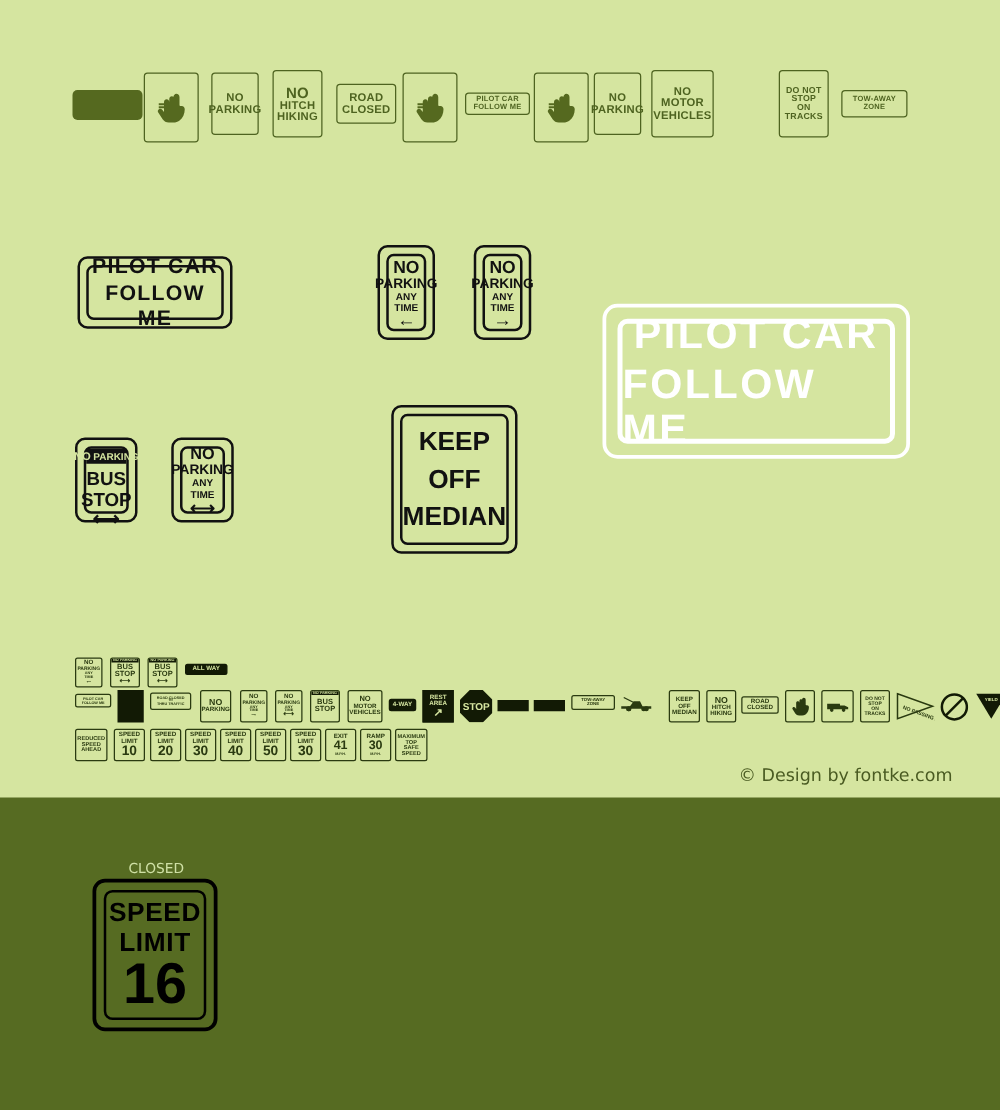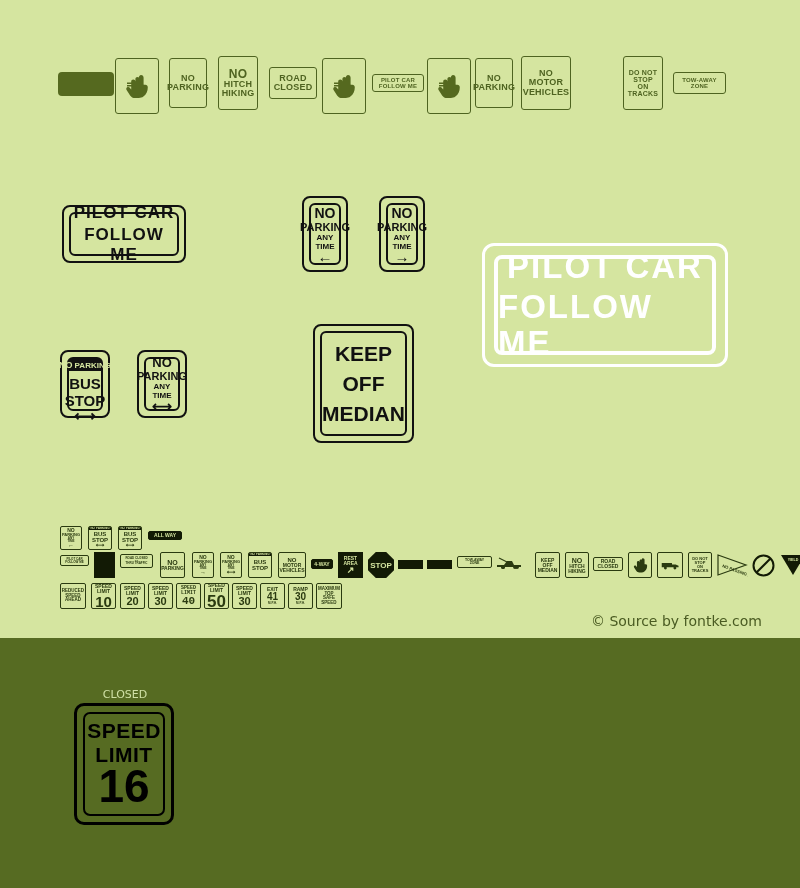--- a/index.html
+++ b/index.html
@@ -454,45 +454,45 @@
 
     <div class="gcell mini rnd" style="left:2px;top:57px;width:26px;height:26px;font-size:4.5px;">
       <span class="l">REDUCED</span>
       <span class="l">SPEED</span>
       <span class="l">AHEAD</span>
     </div>
 
     <div class="gcell mini rnd" style="left:33px;top:57px;width:25px;height:26px;font-size:5px;">
       <span class="l">SPEED</span>
       <span class="l">LIMIT</span>
-      <span class="l" style="font-size:15px;line-height:1;">10</span>
+      <span class="l" style="font-size:11px;line-height:1;">10</span>
     </div>
 
     <div class="gcell mini rnd" style="left:62px;top:57px;width:25px;height:26px;font-size:5px;">
       <span class="l">SPEED</span>
       <span class="l">LIMIT</span>
       <span class="l" style="font-size:11px;line-height:1;">20</span>
     </div>
 
     <div class="gcell mini rnd" style="left:90px;top:57px;width:25px;height:26px;font-size:5px;">
       <span class="l">SPEED</span>
       <span class="l">LIMIT</span>
       <span class="l" style="font-size:11px;line-height:1;">30</span>
     </div>
 
-    <div class="gcell mini rnd" style="left:118px;top:57px;width:25px;height:26px;font-size:5px;font-family:Liberation Mono, monospace;">
+    <div class="gcell mini rnd" style="left:118px;top:57px;width:25px;height:26px;font-size:5px;">
       <span class="l">SPEED</span>
       <span class="l">LIMIT</span>
       <span class="l" style="font-size:11px;line-height:1;">40</span>
     </div>
 
     <div class="gcell mini rnd" style="left:146px;top:57px;width:25px;height:26px;font-size:5px;">
       <span class="l">SPEED</span>
       <span class="l">LIMIT</span>
-      <span class="l" style="font-size:17px;line-height:1;">50</span>
+      <span class="l" style="font-size:11px;line-height:1;">50</span>
     </div>
 
     <div class="gcell mini rnd" style="left:174px;top:57px;width:25px;height:26px;font-size:5px;">
       <span class="l">SPEED</span>
       <span class="l">LIMIT</span>
       <span class="l" style="font-size:11px;line-height:1;">30</span>
     </div>
 
     <div class="gcell mini rnd" style="left:202px;top:57px;width:25px;height:26px;font-size:5px;">
       <span class="l">EXIT</span>
@@ -507,21 +507,21 @@
     </div>
 
     <div class="gcell mini rnd" style="left:258px;top:57px;width:26px;height:26px;font-size:4.5px;">
       <span class="l">MAXIMUM</span>
       <span class="l">TOP</span>
       <span class="l">SAFE</span>
       <span class="l">SPEED</span>
     </div>
   </div>
 
-  <div class="credit" id="credit1">© Source by fontke.com</div>
+  <div class="credit" id="credit1">© Design by fontke.com</div>
 
   <div id="band"></div>
 
 
   <div id="ascii-label">CLOSED</div>
 
   <div id="speed15">
     <div class="inner">
       <span class="s1">SPEED</span>
       <span class="s2">LIMIT</span>

